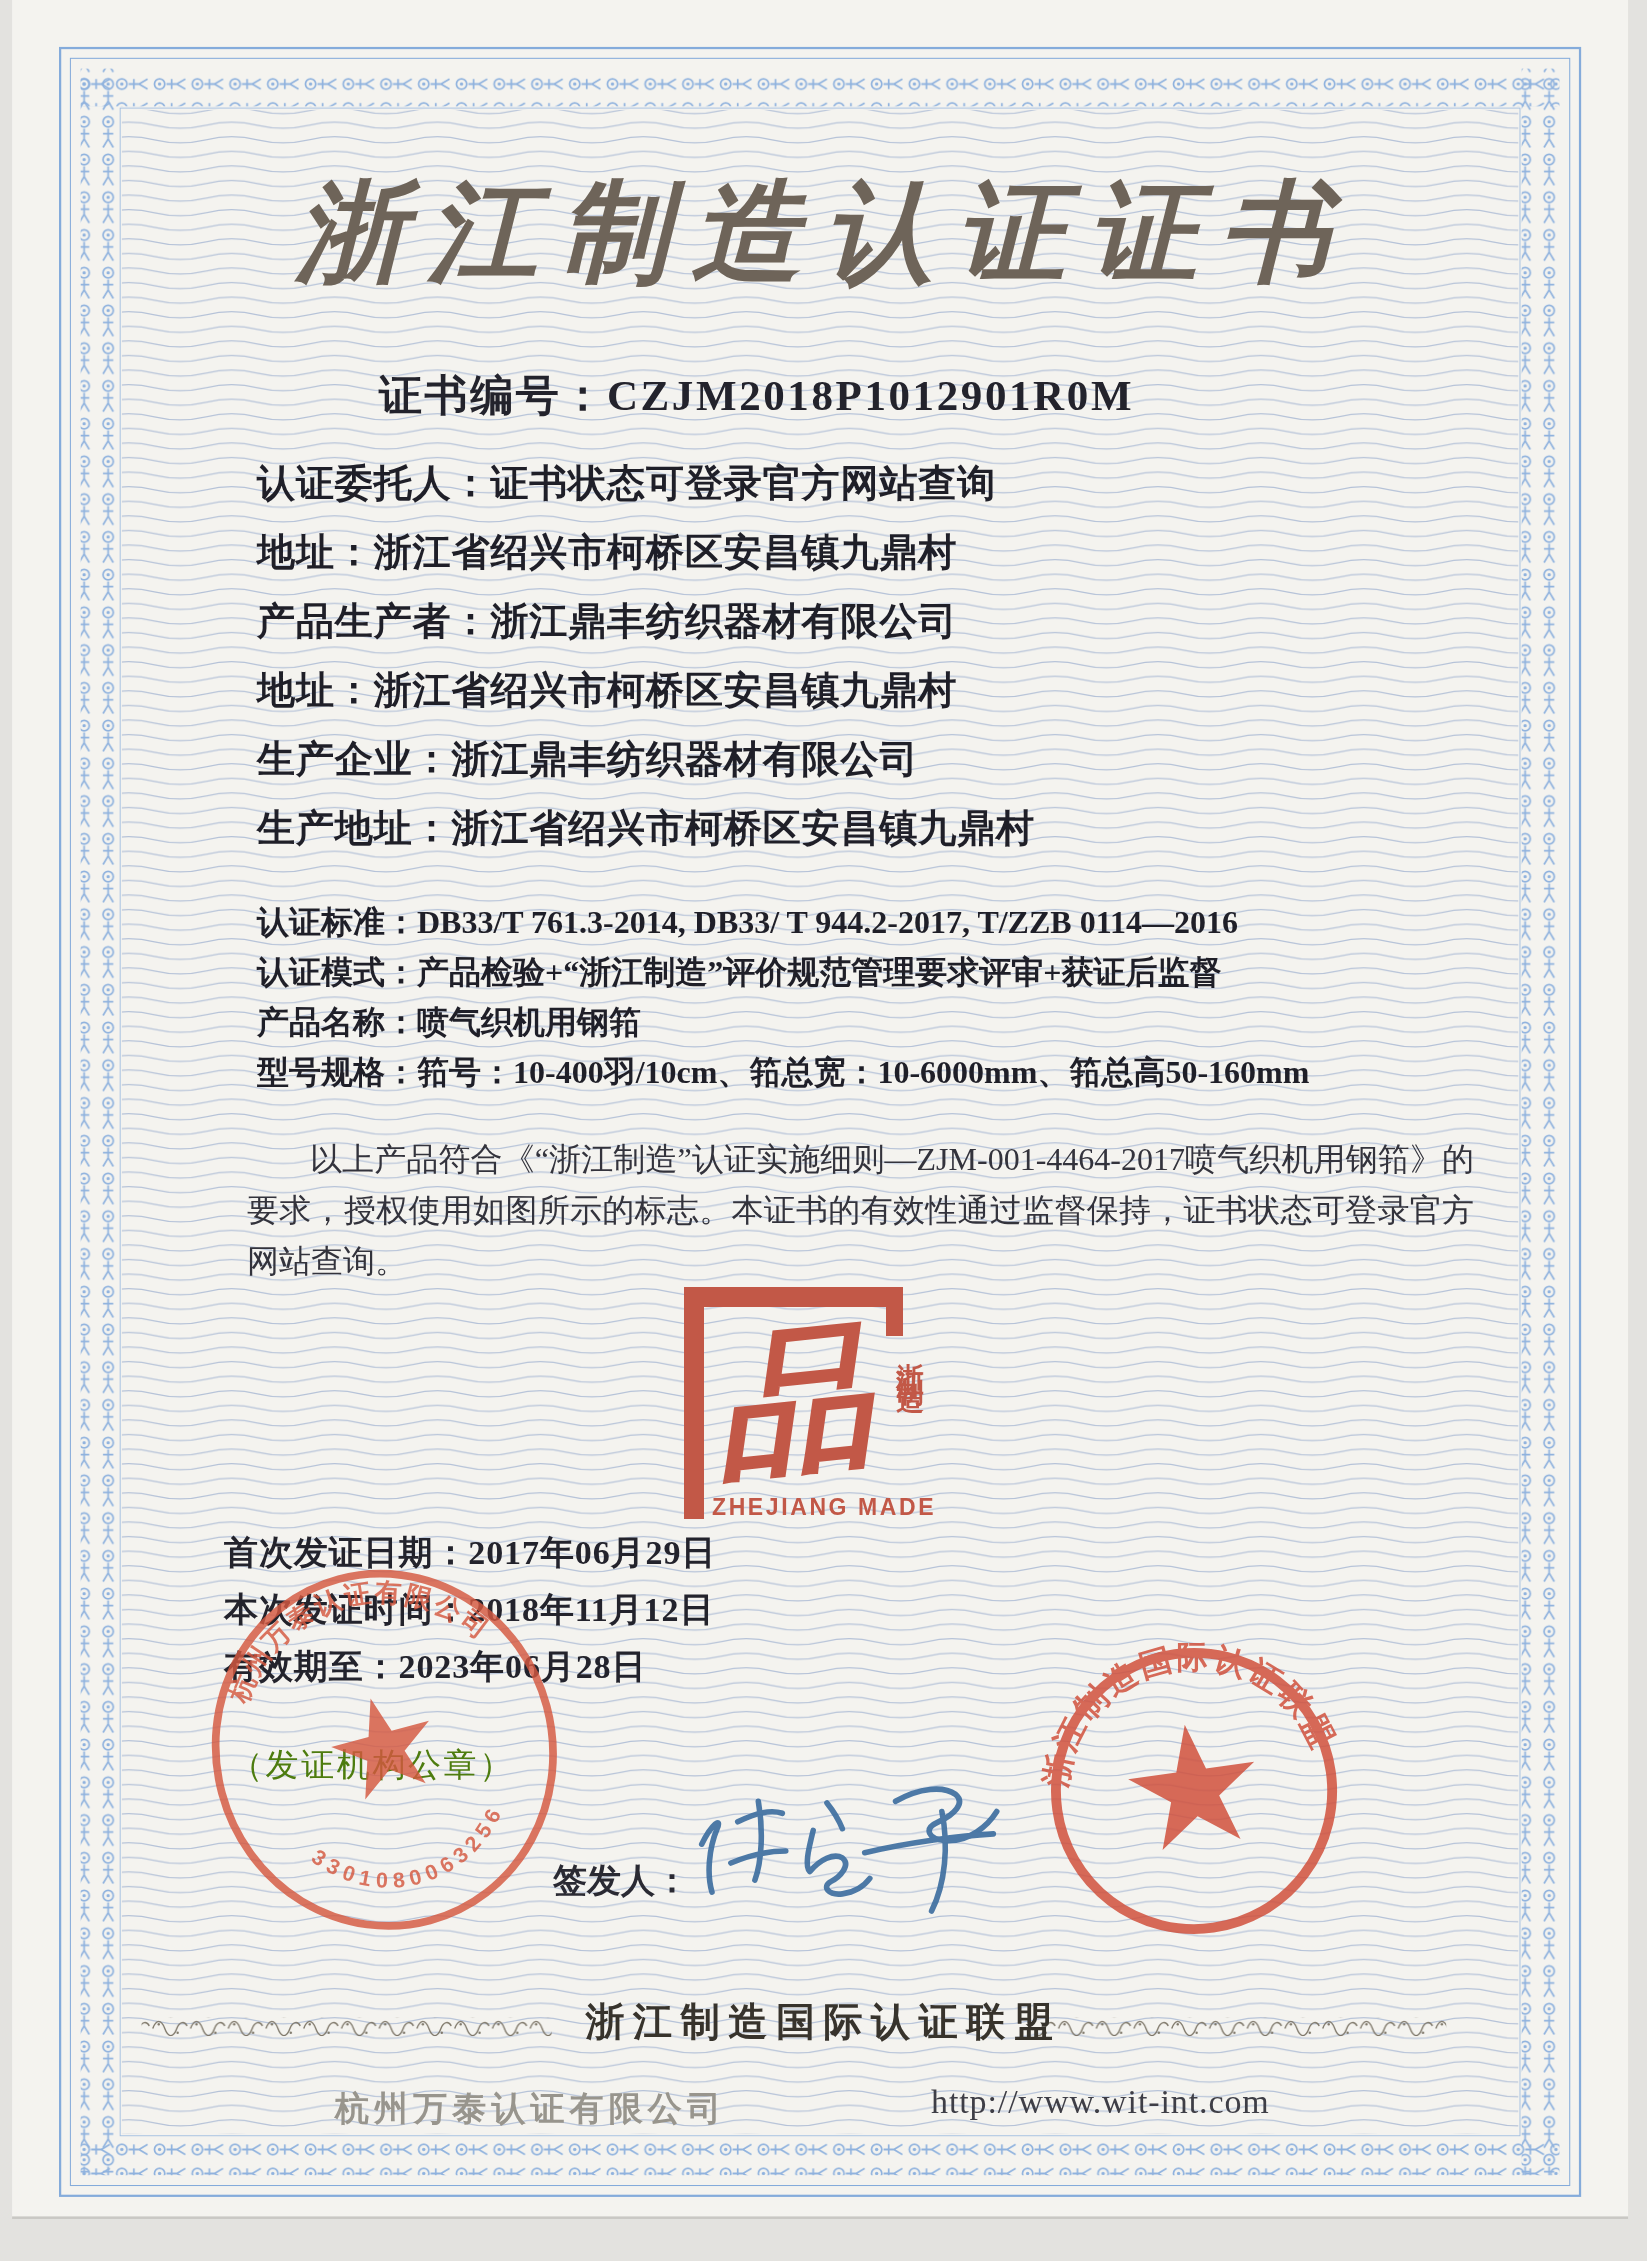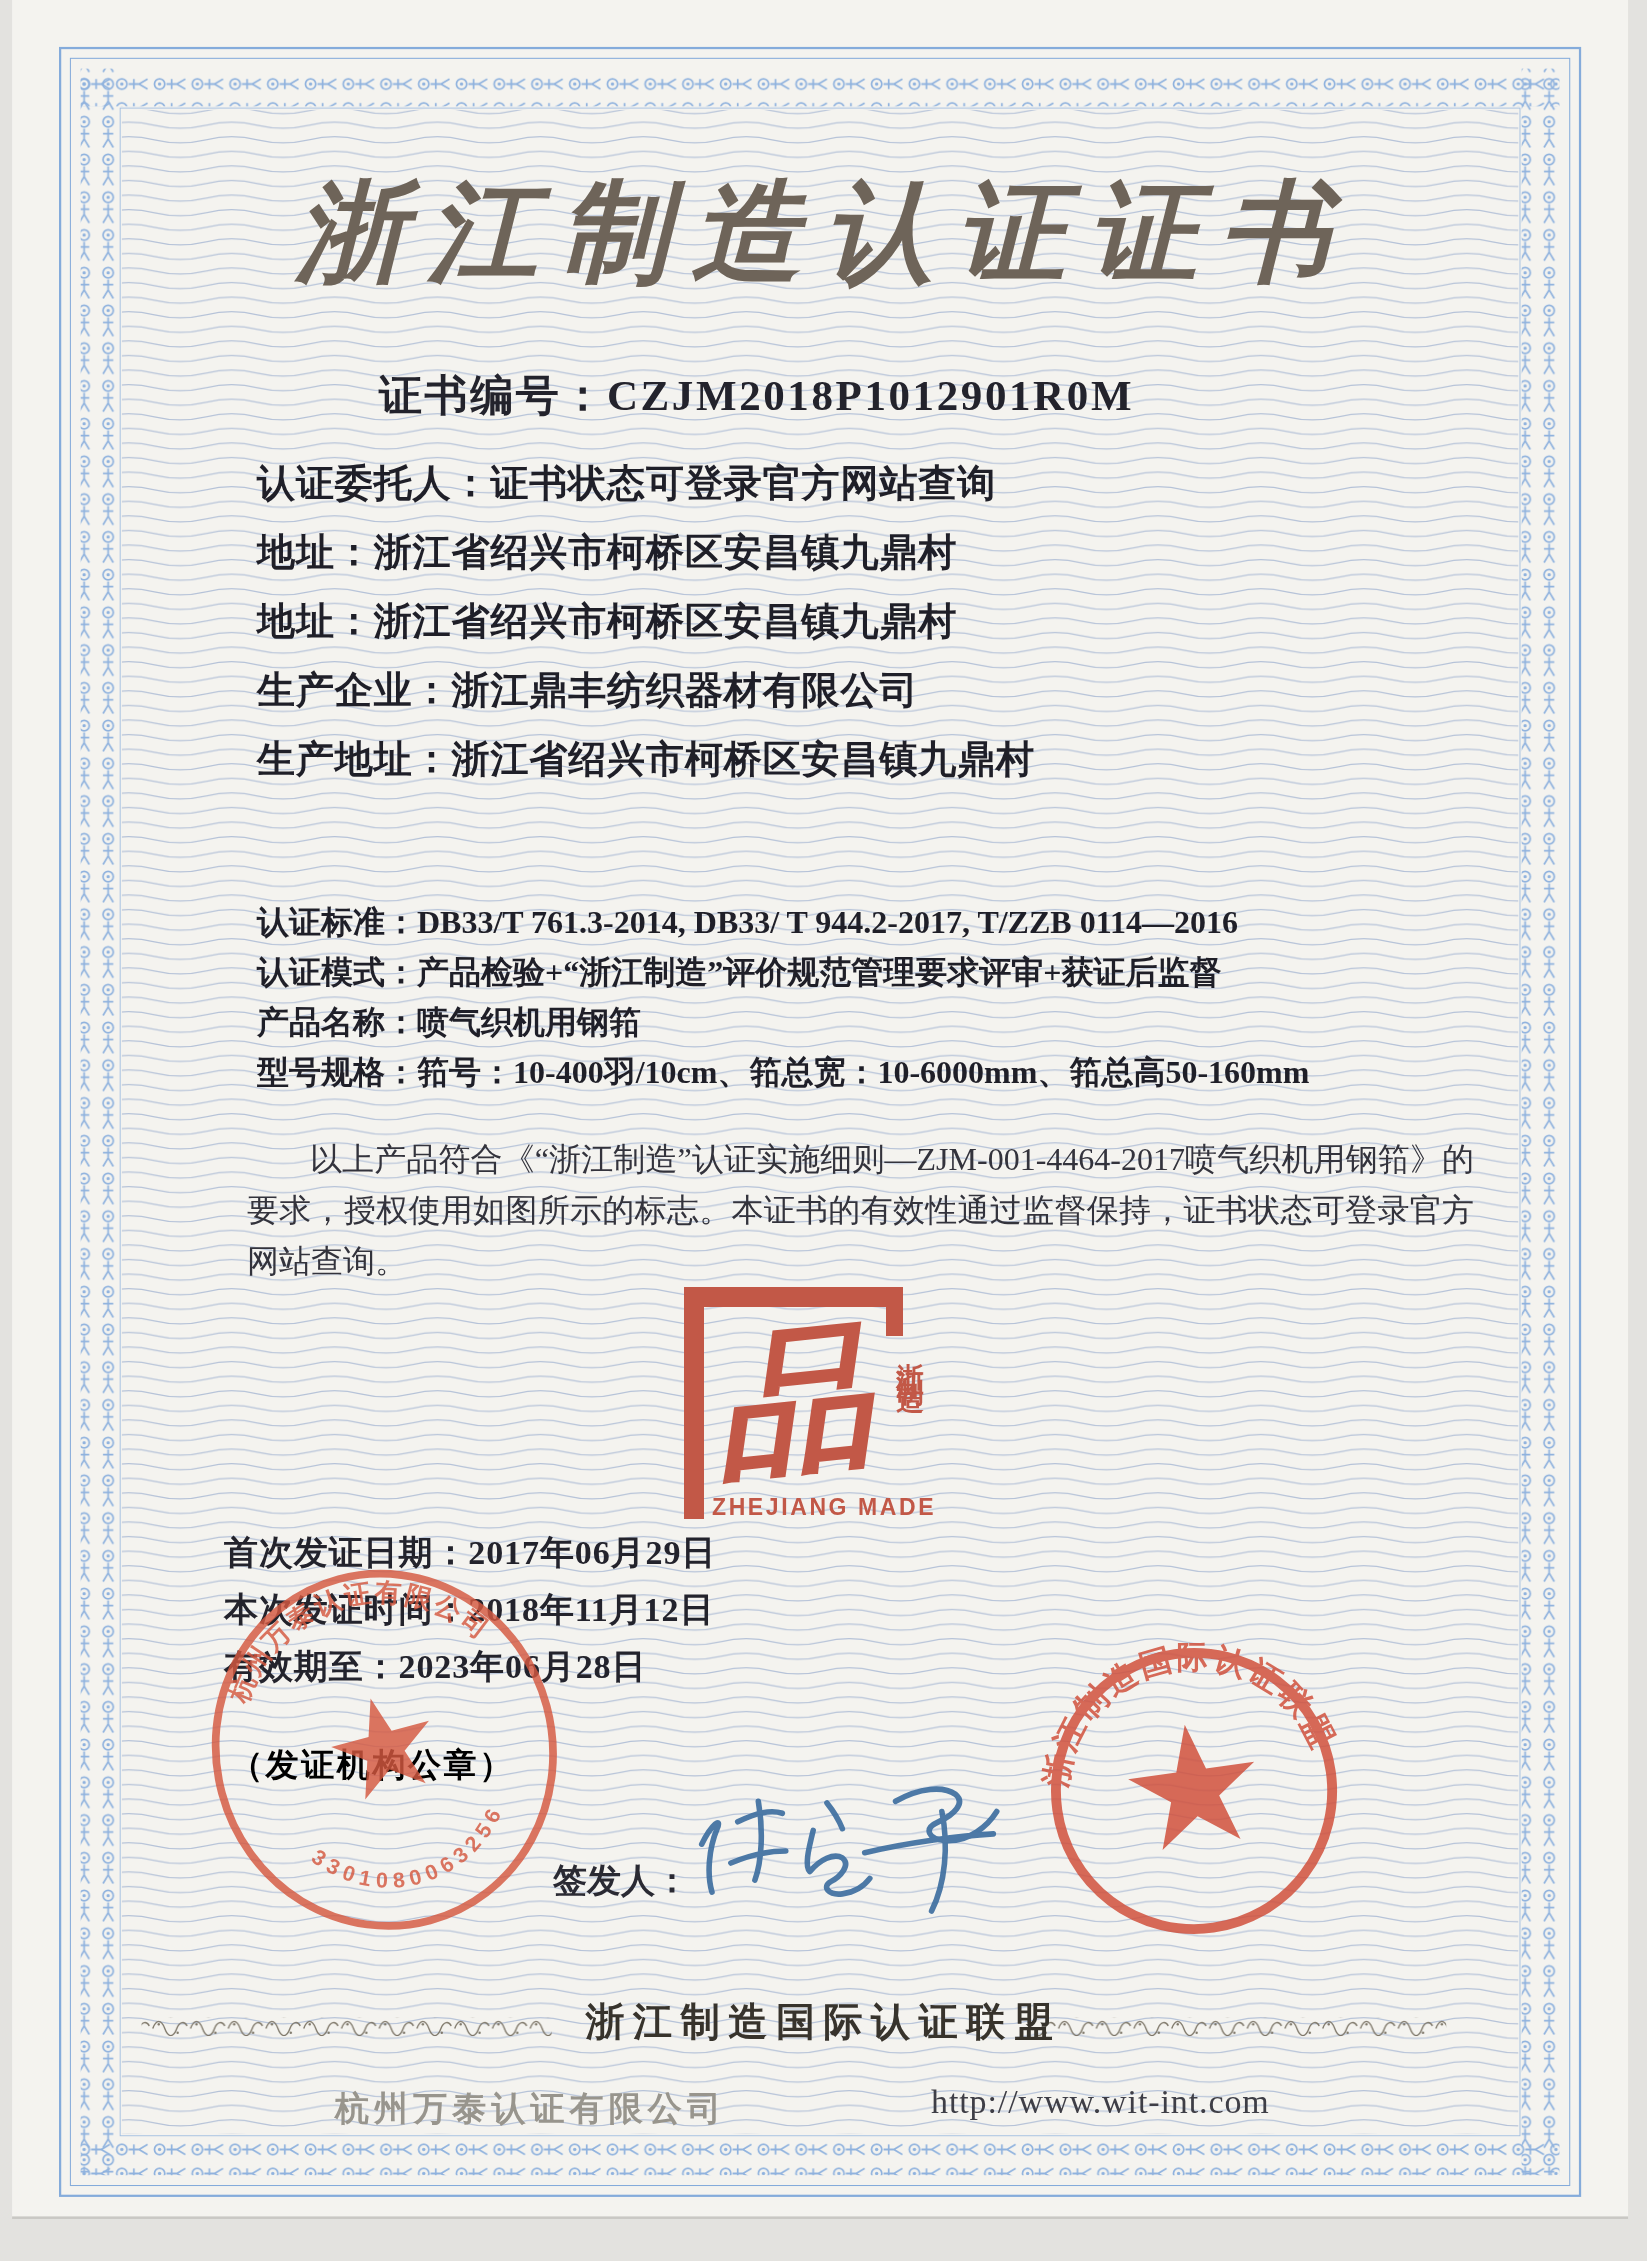--- a/index.html
+++ b/index.html
@@ -34,21 +34,21 @@
     font-size:156px; line-height:184px; text-align:center; color:#c25847;
     transform:rotate(-6deg); }
   .logo-vert { position:absolute; left:213px; top:55px; height:154px;
     writing-mode:vertical-rl; font-weight:700; font-size:27.5px; letter-spacing:7.7px; color:#c25847; }
   .logo-caption { position:absolute; left:33px; top:209px; width:220px;
     font-family:"Liberation Sans", sans-serif; font-weight:700; font-size:23px;
     letter-spacing:2.6px; color:#c25847; white-space:nowrap; }
 
   .dates-block { left:224px; top:1530px; }
   .date-line { height:57px; font-weight:700; font-size:34px; letter-spacing:0.9px; color:#23232c; }
-  .seal-note { left:230px; top:1743px; font-weight:700; font-size:33px; letter-spacing:2.6px; color:#000000; }
+  .seal-note { left:230px; top:1743px; font-weight:400; font-size:33px; letter-spacing:2.6px; color:#4d7c0f; }
   .signer-label { left:553px; top:1858px; font-weight:700; font-size:34px; color:#2a2a33; }
 
   .footer-title { left:0; top:1995px; width:1647px; text-align:center;
     font-weight:700; font-size:39px; letter-spacing:8.6px; color:#37332c; }
   .footer-issuer { left:335px; top:2086px; font-weight:700; font-size:34px;
     letter-spacing:5.1px; color:#98958d; }
   .footer-url { left:931px; top:2083px; font-size:34px; color:#3e3e46; letter-spacing:0.9px; }
 </style>
 </head>
 <body>
@@ -96,20 +96,21 @@
     <rect x="1208" y="2352" width="478" height="22" fill="url(#flr)"></rect>
   </svg>
 
   <div id="content">
     <div class="abs doc-title">浙江制造认证证书</div>
     <div class="abs cert-no">证书编号：CZJM2018P1012901R0M</div>
 
     <div class="abs info-block">
       <div class="info-line">认证委托人：证书状态可登录官方网站查询</div>
       <div class="info-line">地址：浙江省绍兴市柯桥区安昌镇九鼎村</div>
+      <div class="info-line">产品生产者：浙江鼎丰纺织器材有限公司</div>
       <div class="info-line">地址：浙江省绍兴市柯桥区安昌镇九鼎村</div>
       <div class="info-line">生产企业：浙江鼎丰纺织器材有限公司</div>
       <div class="info-line">生产地址：浙江省绍兴市柯桥区安昌镇九鼎村</div>
     </div>
 
     <div class="abs detail-block">
       <div class="detail-line">认证标准：DB33/T 761.3-2014, DB33/ T 944.2-2017, T/ZZB 0114—2016</div>
       <div class="detail-line">认证模式：产品检验+“浙江制造”评价规范管理要求评审+获证后监督</div>
       <div class="detail-line">产品名称：喷气织机用钢筘</div>
       <div class="detail-line">型号规格：筘号：10-400羽/10cm、筘总宽：10-6000mm、筘总高50-160mm</div>

